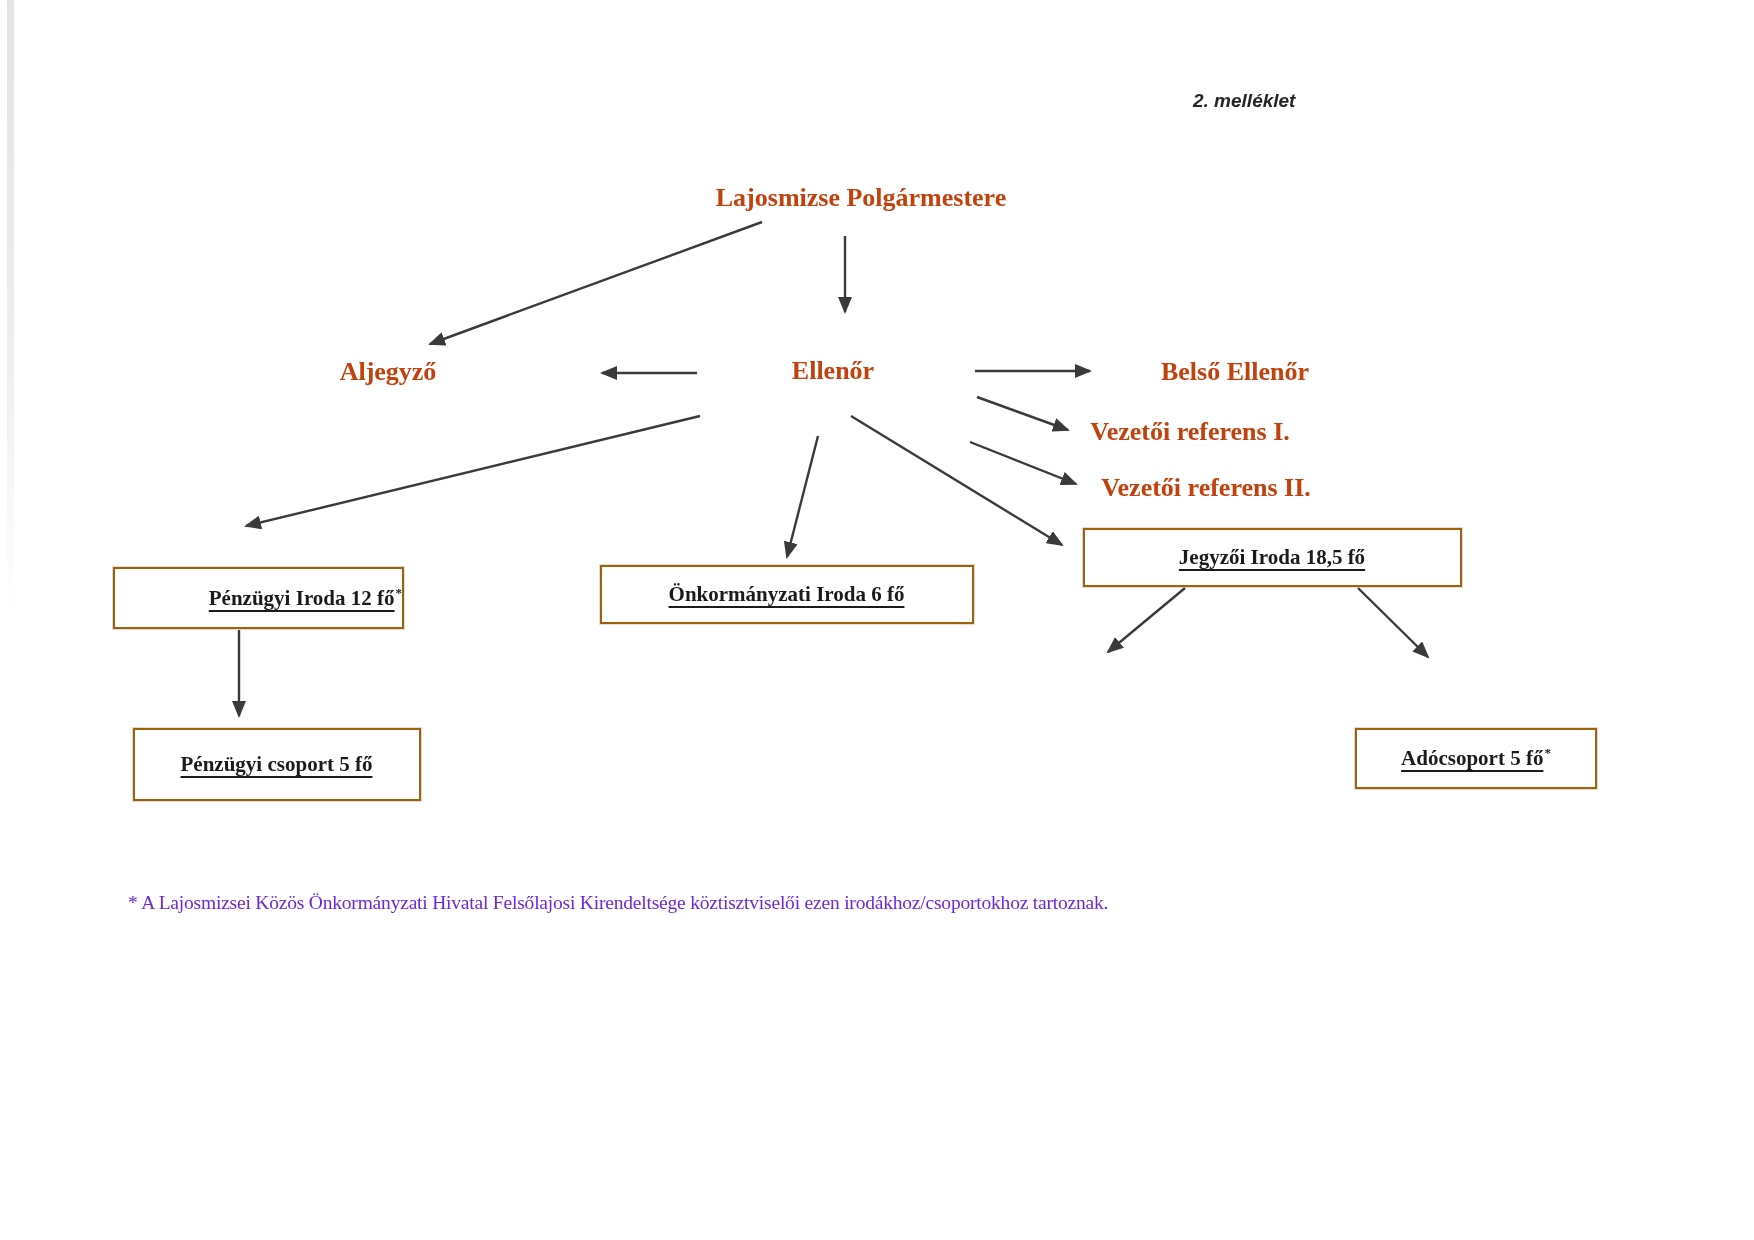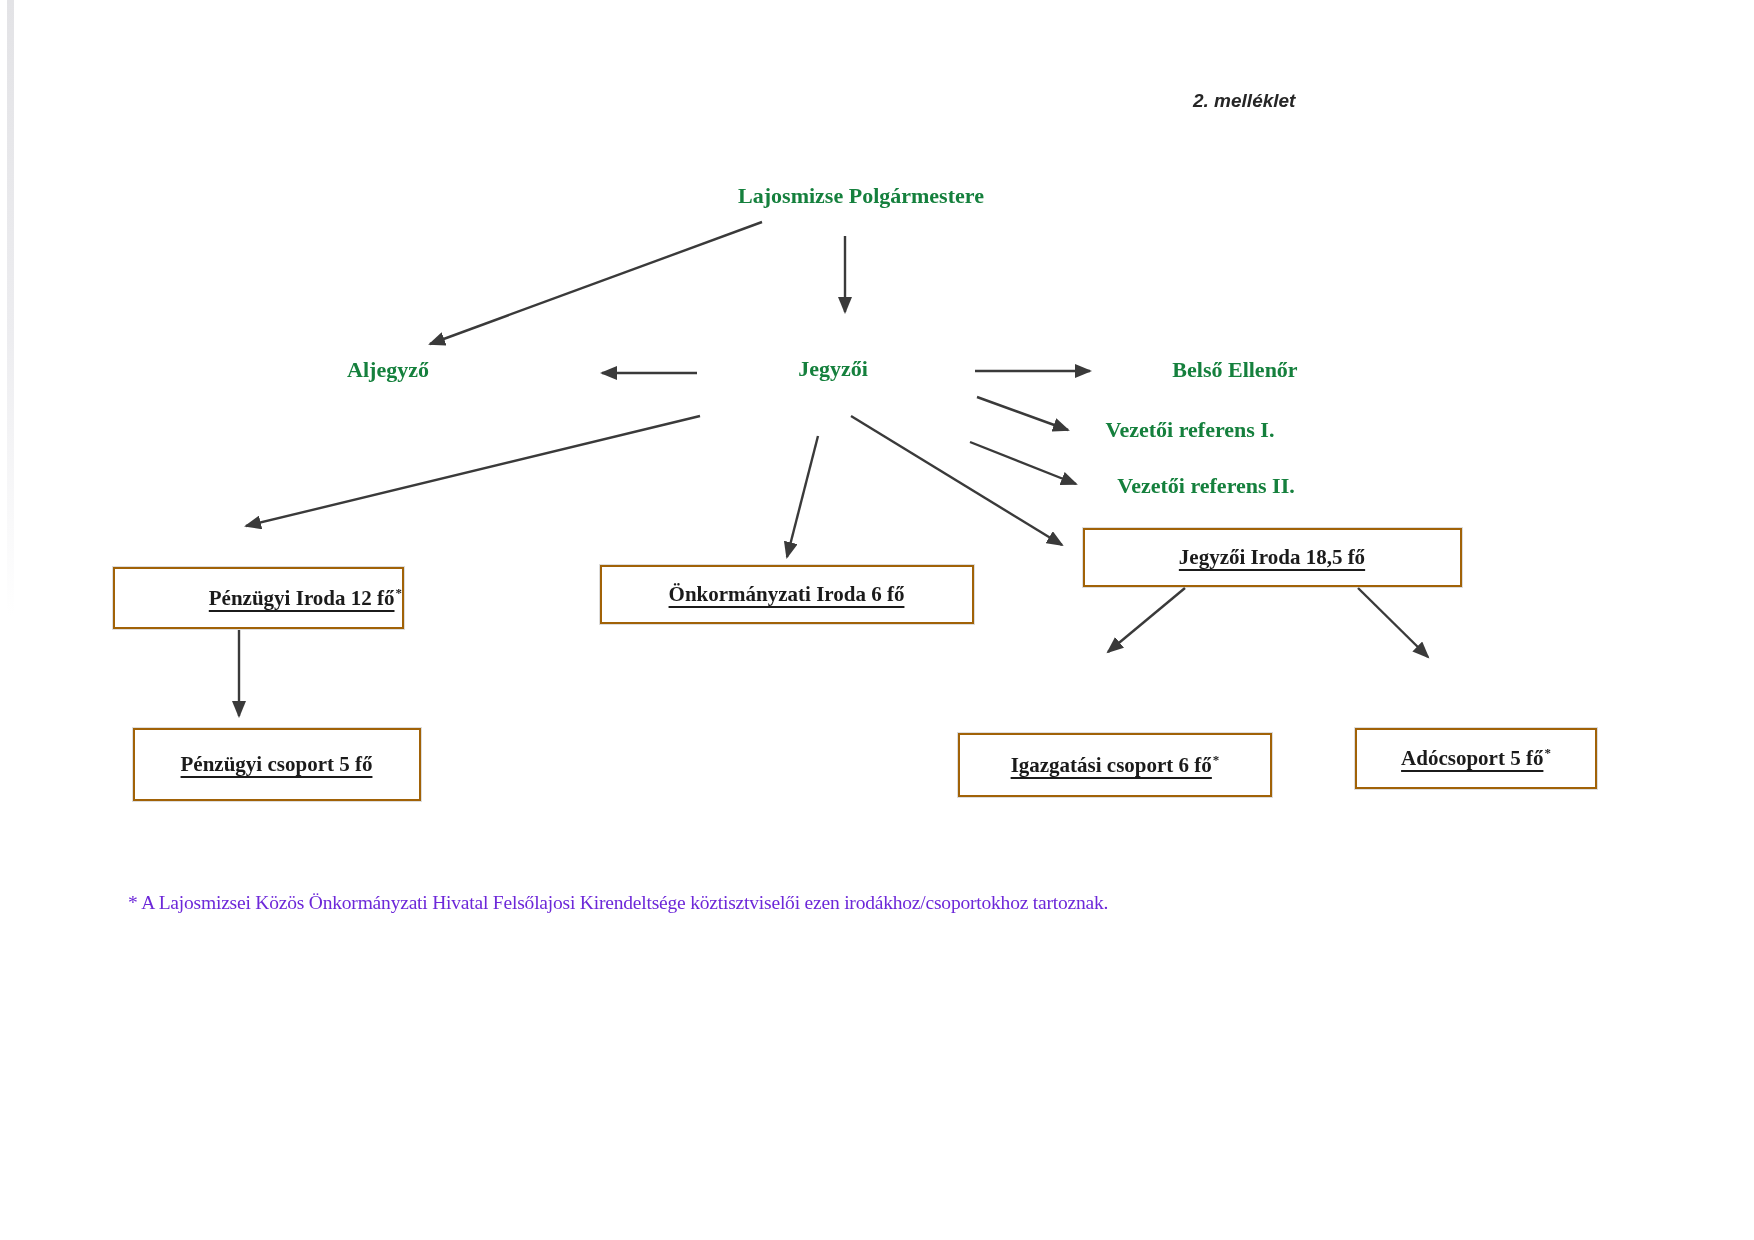--- a/index.html
+++ b/index.html
@@ -5,22 +5,22 @@
   html,body{margin:0;padding:0;background:#ffffff;}
   #page{position:relative;width:1754px;height:994px;background:#ffffff;overflow:hidden;
         font-family:"Liberation Serif", serif;color:#1e1e1e;}
   .scan-edge{position:absolute;left:7px;top:0;width:7px;height:62%;
         background:linear-gradient(#e3e3e6 0%, #ededf0 55%, rgba(237,237,240,0) 100%);}
   #arrow-layer{position:absolute;left:0;top:0;pointer-events:none;}
 
   .annotation{position:absolute;left:1193px;top:90px;
         font-family:"Liberation Sans", sans-serif;font-weight:bold;font-style:italic;
         font-size:19px;color:#262626;}
-  .node{position:absolute;font-weight:bold;font-size:22px;white-space:nowrap;
-        transform:translateX(-50%);color:#15803d;}
+  .node{position:absolute;font-weight:bold;font-size:26px;white-space:nowrap;
+        transform:translateX(-50%);color:#c2410c;}
   .n-polgarmester{left:861px;top:183px;}
   .n-aljegyzo{left:388px;top:357px;}
   .n-jegyzo{left:833px;top:356px;}
   .n-belso{left:1235px;top:357px;}
   .n-vri{left:1190px;top:417px;}
   .n-vrii{left:1206px;top:473px;}
 
   .box{position:absolute;border:2px solid #a16207;background:#ffffff;
         display:flex;align-items:center;justify-content:center;
         font-weight:bold;font-size:21px;white-space:nowrap;color:#1b1b1b;
@@ -62,40 +62,37 @@
       <line x1="700" y1="416" x2="246" y2="526" stroke="#3a3a3a" stroke-width="2.4" marker-end="url(#ah)"></line>
       <line x1="239" y1="630" x2="239" y2="716" stroke="#3a3a3a" stroke-width="2.4" marker-end="url(#ah)"></line>
       <line x1="1185" y1="588" x2="1108" y2="652" stroke="#3a3a3a" stroke-width="2.4" marker-end="url(#ah)"></line>
       <line x1="1358" y1="588" x2="1428" y2="657" stroke="#3a3a3a" stroke-width="2.4" marker-end="url(#ah)"></line>
     </svg>
 
   <div class="annotation">2. melléklet</div>
 
   <div class="node n-polgarmester">Lajosmizse Polgármestere</div>
   <div class="node n-aljegyzo">Aljegyző</div>
-  <div class="node n-jegyzo">Jegyzői</div>
+  <div class="node n-jegyzo">Ellenőr</div>
   <div class="node n-belso">Belső Ellenőr</div>
   <div class="node n-vri">Vezetői referens I.</div>
   <div class="node n-vrii">Vezetői referens II.</div>
 
   <div class="box b-jegyzoi">
     <span><span class="lbl">Jegyzői Iroda 18,5 fő</span><sup></sup></span>
   </div>
   <div class="box b-penzugyi">
     <span><span class="lbl">Pénzügyi Iroda 12 fő</span><sup>*</sup></span>
   </div>
   <div class="box b-onkorm">
     <span><span class="lbl">Önkormányzati Iroda 6 fő</span><sup></sup></span>
   </div>
   <div class="box b-pcsoport">
     <span><span class="lbl">Pénzügyi csoport 5 fő</span><sup></sup></span>
   </div>
-  <div class="box b-igazgatasi">
-    <span><span class="lbl">Igazgatási csoport 6 fő</span><sup>*</sup></span>
-  </div>
   <div class="box b-adocsoport">
     <span><span class="lbl">Adócsoport 5 fő</span><sup>*</sup></span>
   </div>
 
   <div class="footnote">* A Lajosmizsei Közös Önkormányzati Hivatal Felsőlajosi Kirendeltsége köztisztviselői ezen irodákhoz/csoportokhoz tartoznak.</div>
   <div class="pagenum">19</div>
 
 </div>
 
 </body></html>

